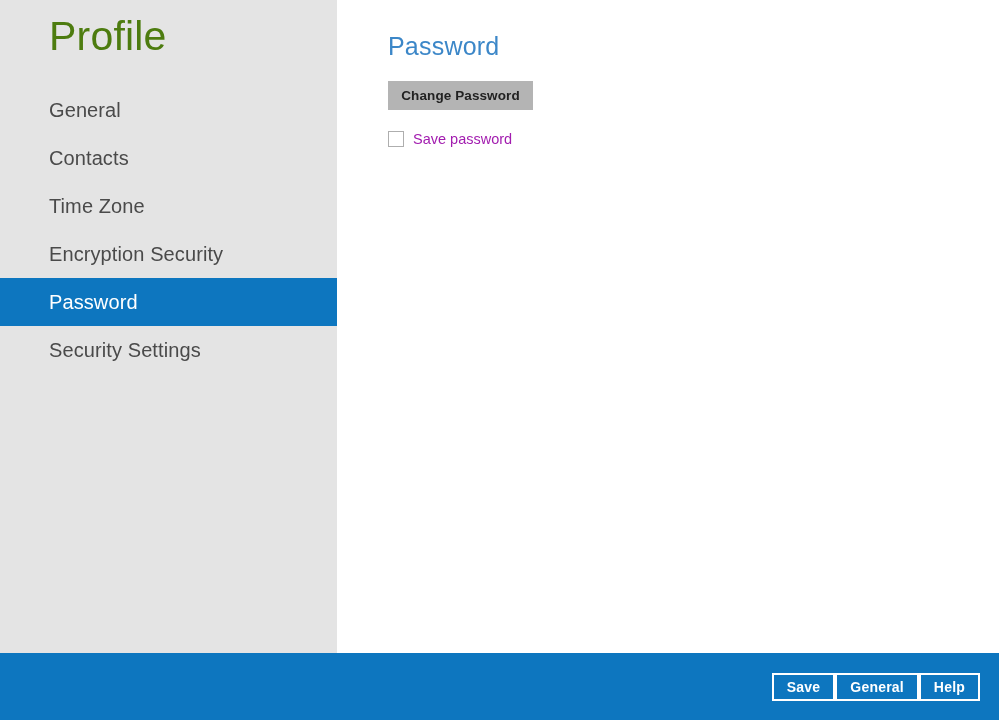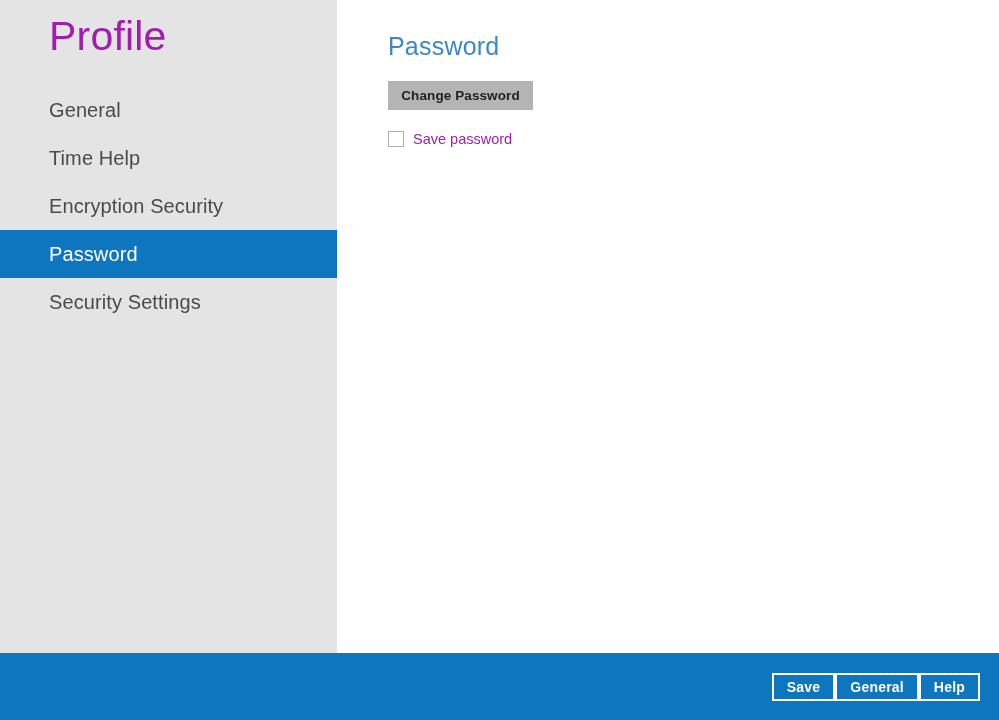--- a/index.html
+++ b/index.html
@@ -30,21 +30,21 @@
     background: #e4e4e4;
     box-sizing: border-box;
   }
   #sidebar-title {
     position: absolute;
     left: 49px;
     top: 8px;
     font-size: 41px;
     line-height: 56px;
     font-weight: 300;
-    color: #a21caf;
+    color: #4d7c0f;
     letter-spacing: 0.2px;
     white-space: nowrap;
   }
   #nav {
     position: absolute;
     left: 0;
     top: 86px;
     width: 392px;
   }
   .nav-item {
@@ -173,21 +173,24 @@
 
 <div id="app">
 
   <div id="sidebar">
     <div id="sidebar-title">Profile</div>
     <div id="nav">
         <div class="nav-item">
           <span class="nav-label">General</span>
         </div>
         <div class="nav-item">
-          <span class="nav-label">Time Help</span>
+          <span class="nav-label">Contacts</span>
+        </div>
+        <div class="nav-item">
+          <span class="nav-label">Time Zone</span>
         </div>
         <div class="nav-item">
           <span class="nav-label">Encryption Security</span>
         </div>
         <div class="nav-item selected">
           <span class="nav-label">Password</span>
         </div>
         <div class="nav-item">
           <span class="nav-label">Security Settings</span>
         </div>

